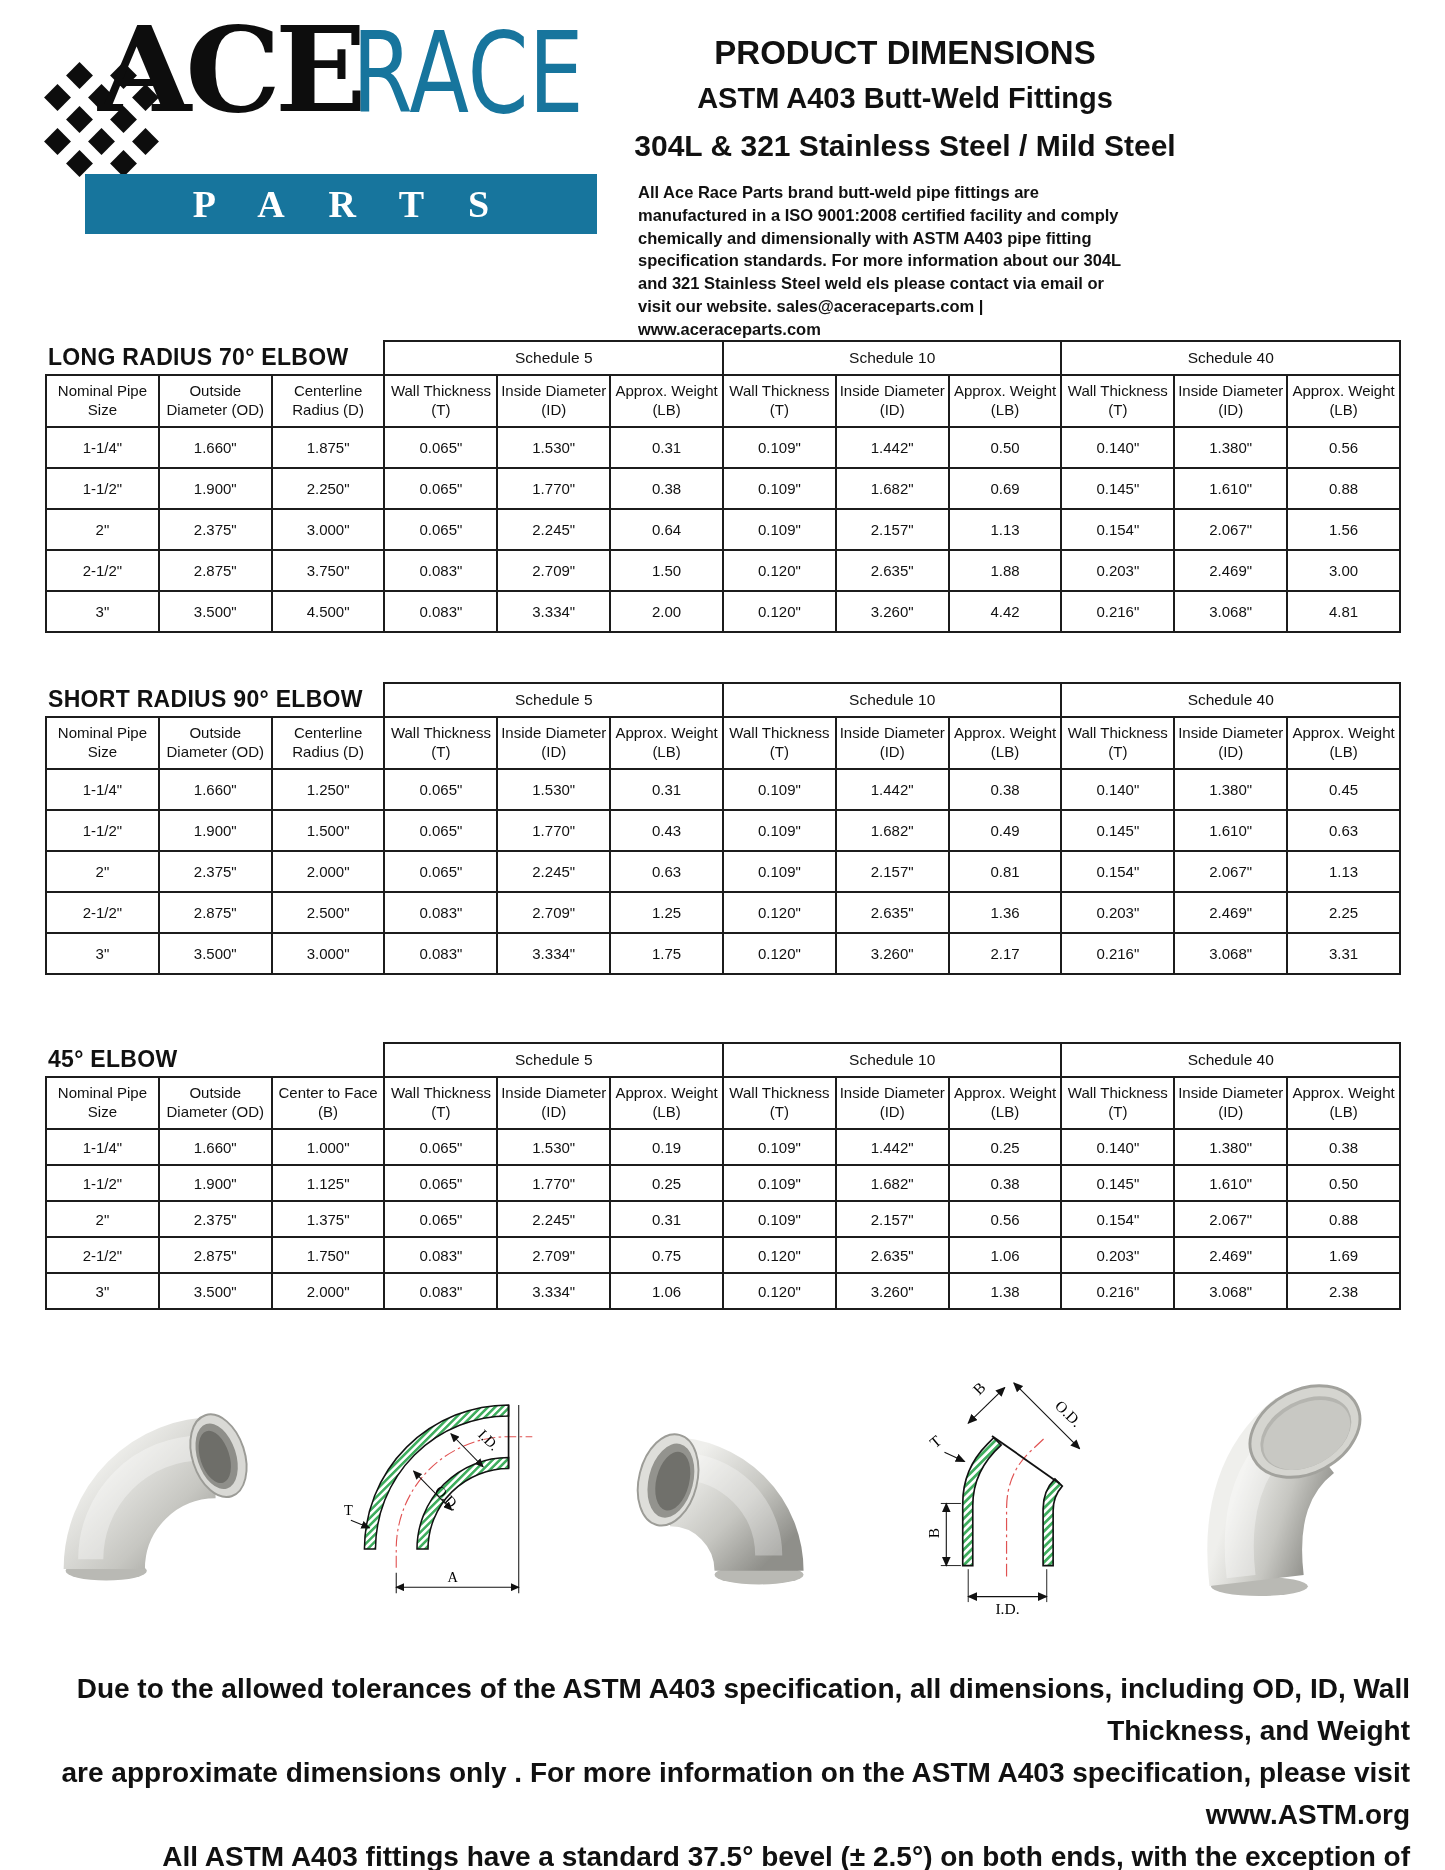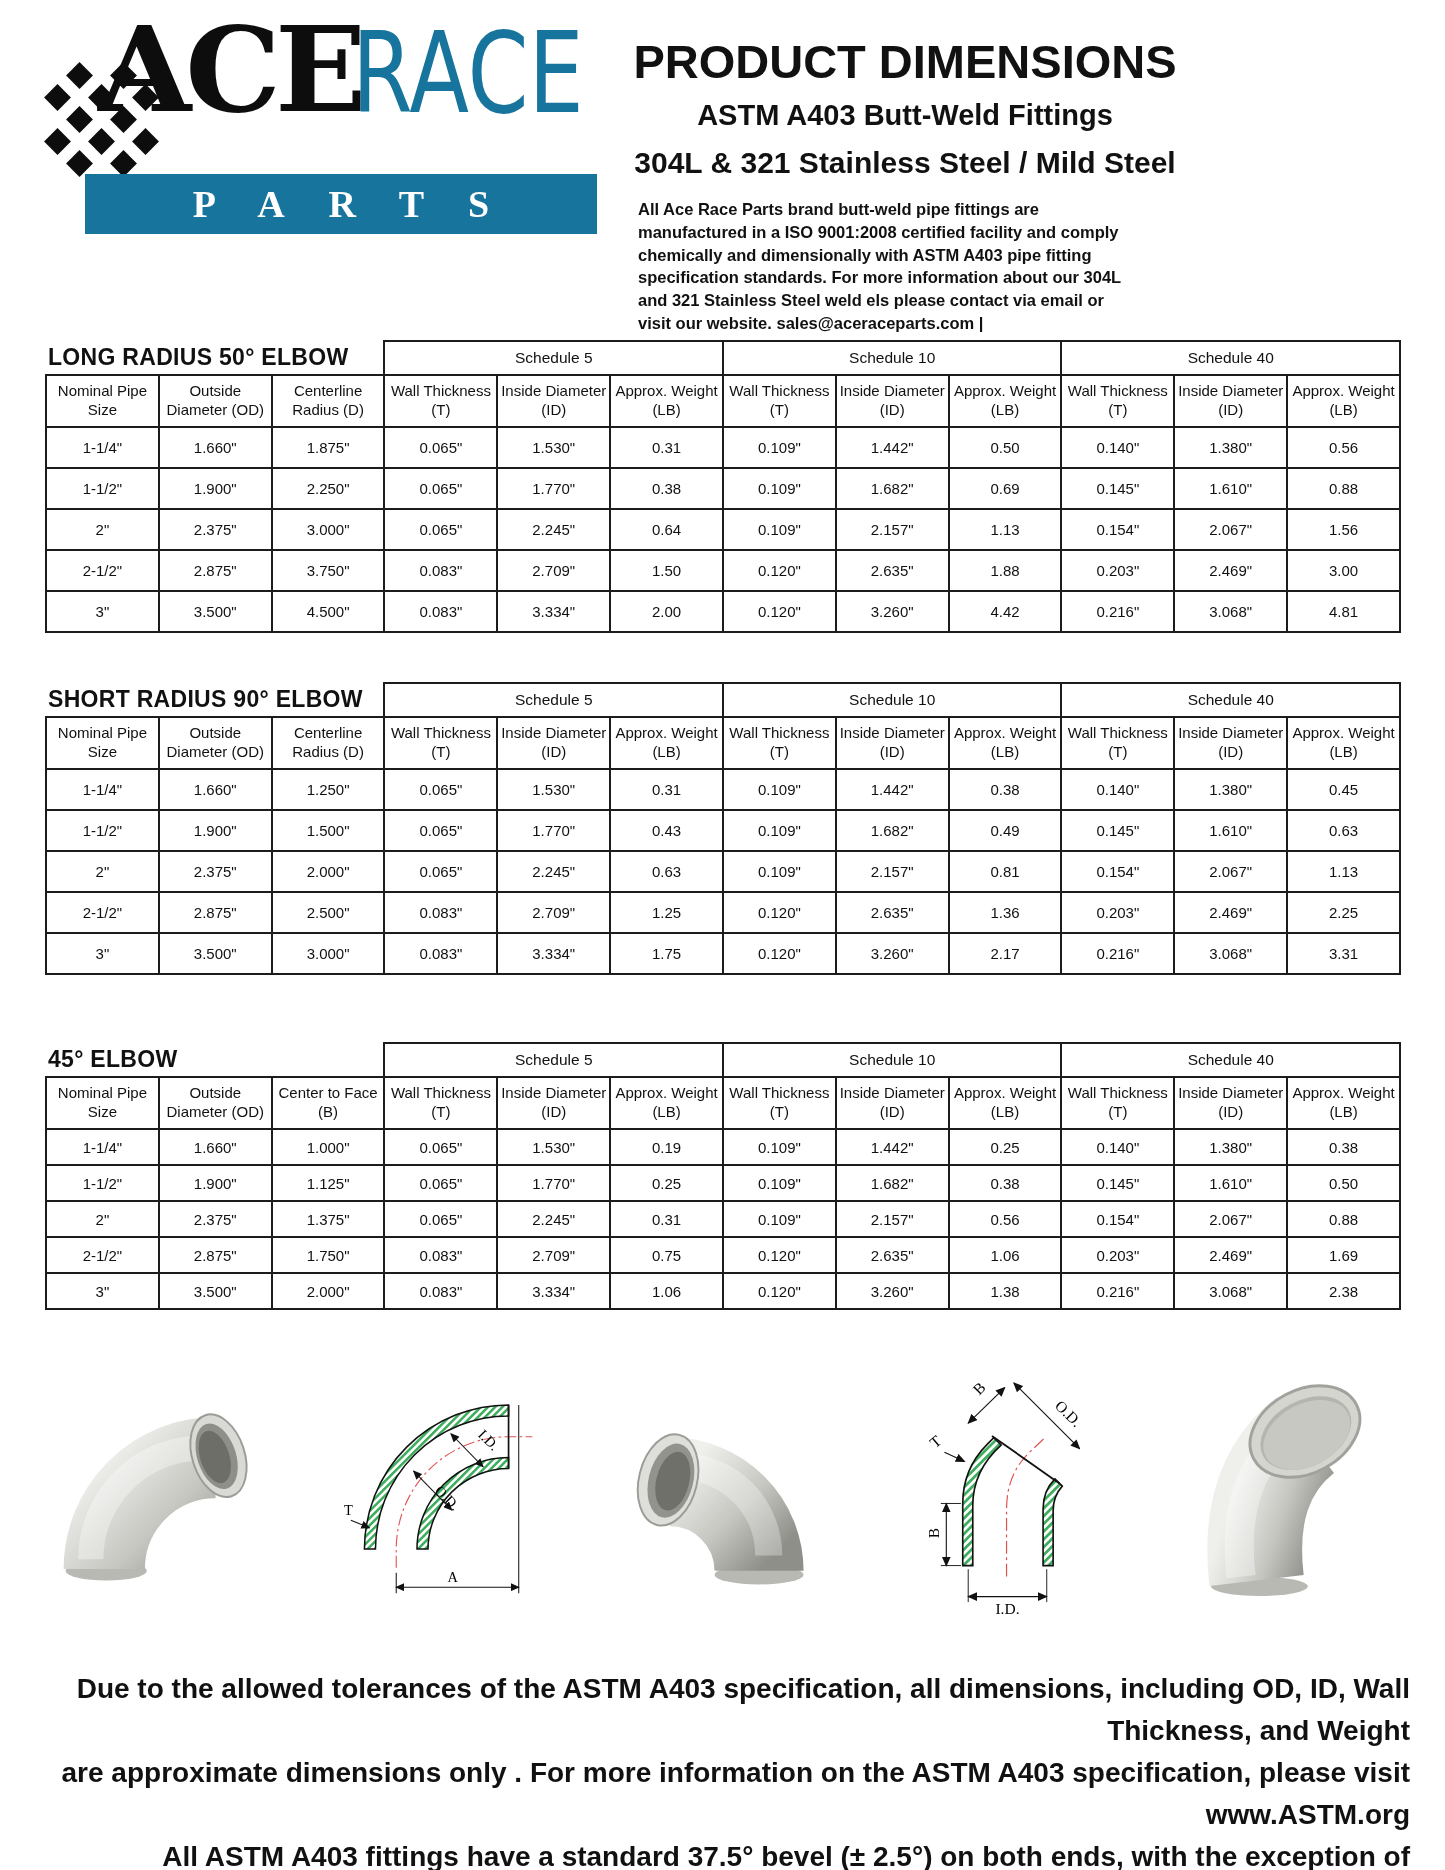--- a/index.html
+++ b/index.html
@@ -12,21 +12,21 @@
   .logo-ace{position:absolute;left:58px;top:-22px;font-family:"DejaVu Serif",serif;font-weight:bold;
             font-size:118px;letter-spacing:-6px;color:#0d0d0d;transform:scaleX(1.02);transform-origin:left;}
   .logo-race{position:absolute;left:312px;top:-14px;font-family:"DejaVu Sans",sans-serif;font-weight:400;
              font-size:112px;color:#17759D;letter-spacing:0px;transform:scaleX(0.78);transform-origin:left;}
   .parts-bar{position:absolute;left:45px;top:152px;width:512px;height:60px;background:#17759D;
              display:flex;align-items:center;justify-content:center;font-family:Liberation Serif, serif;}
   .parts-bar span{color:#fff;font-size:38px;font-weight:600;letter-spacing:44px;padding-left:44px;}
 
   
   .header-right{position:absolute;left:620px;top:34px;width:570px;}
-  .hdr-title{font-size:47px;font-weight:700;text-align:center;letter-spacing:0;}
+  .hdr-title{font-size:33px;font-weight:700;text-align:center;letter-spacing:0;}
   .hdr-sub1{font-size:29px;font-weight:700;text-align:center;margin-top:10px;}
   .hdr-sub2{font-size:30px;font-weight:700;text-align:center;margin-top:14px;}
   .hdr-intro{font-size:16.5px;font-weight:700;line-height:1.38;margin-top:18px;margin-left:18px;width:490px;}
 
   
   .dim-table{position:absolute;left:45px;width:1356px;border-collapse:collapse;table-layout:fixed;
              font-size:15px;color:#111;}
   .dim-table th,.dim-table td{border:2px solid #1c1c1c;text-align:center;vertical-align:middle;
              padding:1px 2px;font-weight:400;background:#fff;}
   .dim-table .title-cell{border:none;background:transparent;text-align:left;vertical-align:middle;}
@@ -80,21 +80,21 @@
     <div class="hdr-title">PRODUCT DIMENSIONS</div>
     <div class="hdr-sub1">ASTM A403 Butt-Weld Fittings</div>
     <div class="hdr-sub2">304L &amp; 321 Stainless Steel / Mild Steel</div>
     <div class="hdr-intro">All Ace Race Parts brand butt-weld pipe fittings are manufactured in a ISO 9001:2008 certified facility and comply chemically and dimensionally with ASTM A403 pipe fitting specification standards. For more information about our 304L and 321 Stainless Steel weld els please contact via email or visit our website. sales@aceraceparts.com | www.aceraceparts.com</div>
   </div>
 
   <table class="dim-table t-std" id="table1">
     <thead>
       <tr class="group-row">
         <th class="title-cell" colspan="3">
-          <span class="table-title">LONG RADIUS 50° ELBOW</span>
+          <span class="table-title">LONG RADIUS 70° ELBOW</span>
         </th>
         <th colspan="3">Schedule 5</th>
         <th colspan="3">Schedule 10</th>
         <th colspan="3">Schedule 40</th>
       </tr>
       <tr class="col-row">
           <th>Nominal Pipe Size</th>
           <th>Outside Diameter (OD)</th>
           <th>Centerline Radius (D)</th>
           <th>Wall Thickness (T)</th>

